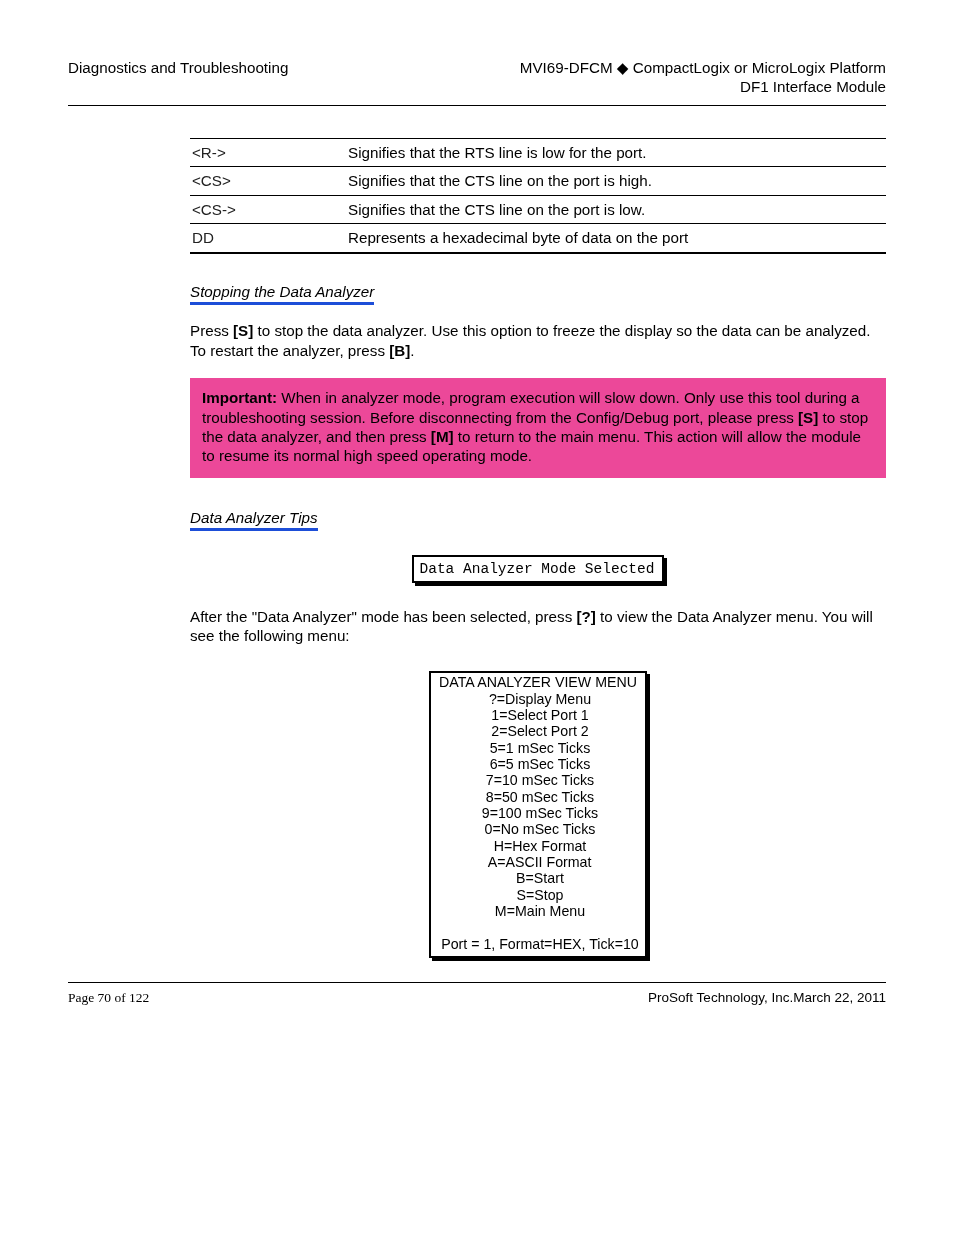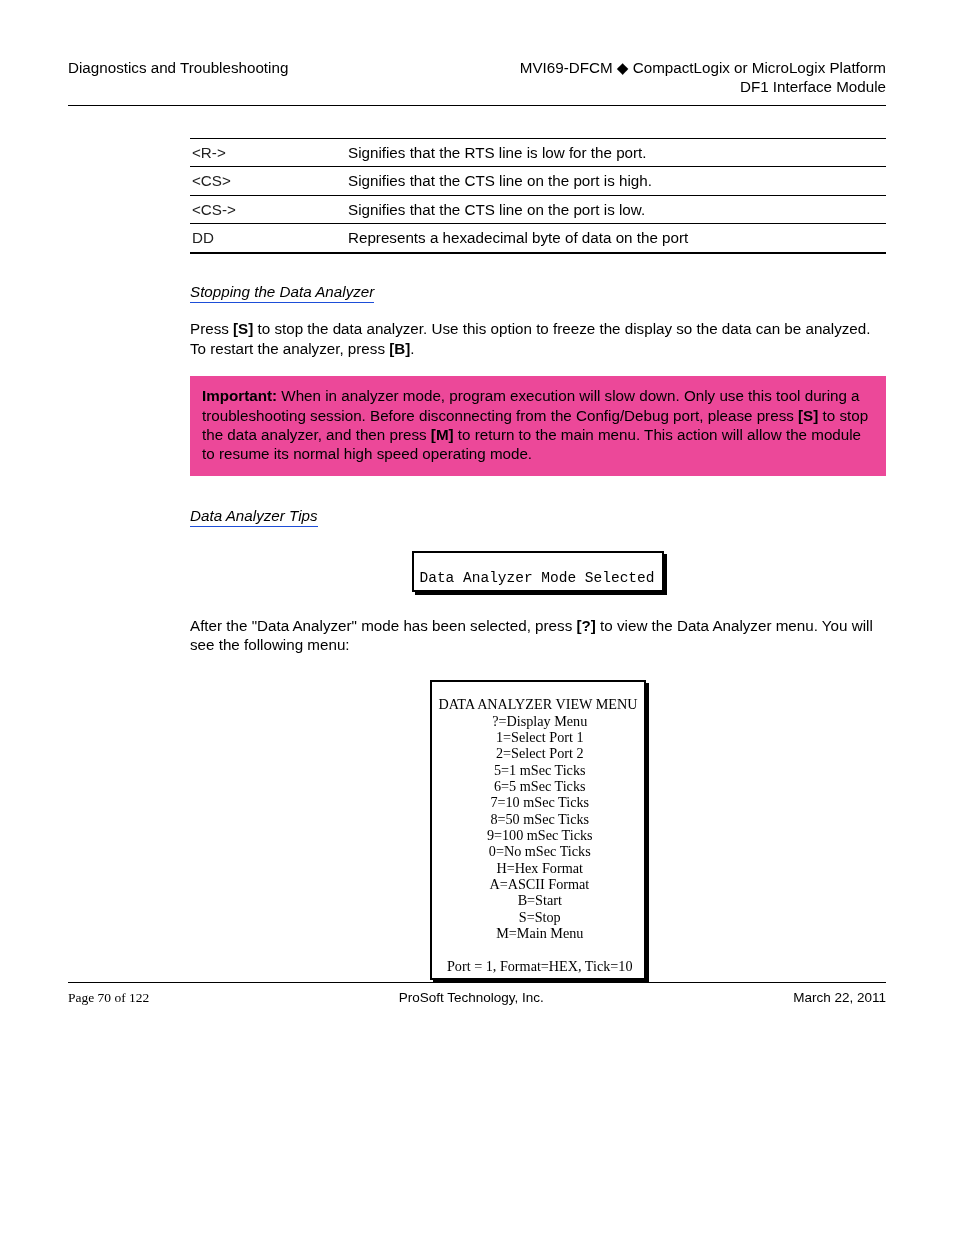--- a/index.html
+++ b/index.html
@@ -61,21 +61,21 @@
   border: none;
   border-top: 1px solid #000;
   margin: 0;
 }
 .t-sep.thick {
   border-top: 1.3px solid #000;
 }
 .subhead {
   font-style: italic;
   font-weight: 400;
-  border-bottom: 1px solid #1d4ed8;
+  border-bottom: 3px solid #1d4ed8;
   display: inline-block;
   padding-bottom: 1px;
   margin-bottom: 16px;
 }
 .para {
   margin: 0 0 18px 0;
 }
 .important-box {
   background: #ec4899;
   padding: 10px 12px 12px 12px;
@@ -83,33 +83,33 @@
 }
 .important-label {
   font-weight: bold;
 }
 .key {
   font-weight: bold;
 }
 .inset-figure1 {
   border: 2.2px solid #000;
   display: inline-block;
-  padding: 18px 8px 3px 6px;
+  padding: 5px 8px 3px 6px;
   font-family: "Courier New", monospace;
   font-size: 14.5px;
   box-shadow: 3px 3px 0 #000;
   line-height: 1.05;
   white-space: pre;
   margin: 8px 0 24px 0;
 }
 .inset-figure2 {
   border: 2.2px solid #000;
   display: inline-block;
-  padding: 14px 6px 4px 6px;
-  font-family: Liberation Serif, serif;
+  padding: 1px 6px 4px 6px;
+  font-family: Liberation Sans, sans-serif;
   font-size: 14.2px;
   box-shadow: 3px 3px 0 #000;
   line-height: 1.15;
   white-space: pre;
   margin: 8px 0 8px 0;
 }
 .fig-wrap { text-align: center; }
 .footer {
   position: absolute;
   left: 68px;
@@ -119,21 +119,21 @@
 .footer-rule {
   border: none;
   border-top: 1px solid #000;
   margin: 0 0 6px 0;
 }
 .footer-row {
   display: flex;
   justify-content: space-between;
   font-size: 13.5px;
 }
-.footer-center { flex: 1; text-align: center; }
+.footer-center { flex: 1; text-align: right; }
 .footer-left { flex: 0 0 auto; font-family: Liberation Serif, serif; }
 .footer-right { flex: 0 0 auto; }
 </style>
 </head>
 <body>
 
 <div class="page">
 
   <div class="header">
     <div class="header-left">Diagnostics and Troubleshooting</div>

